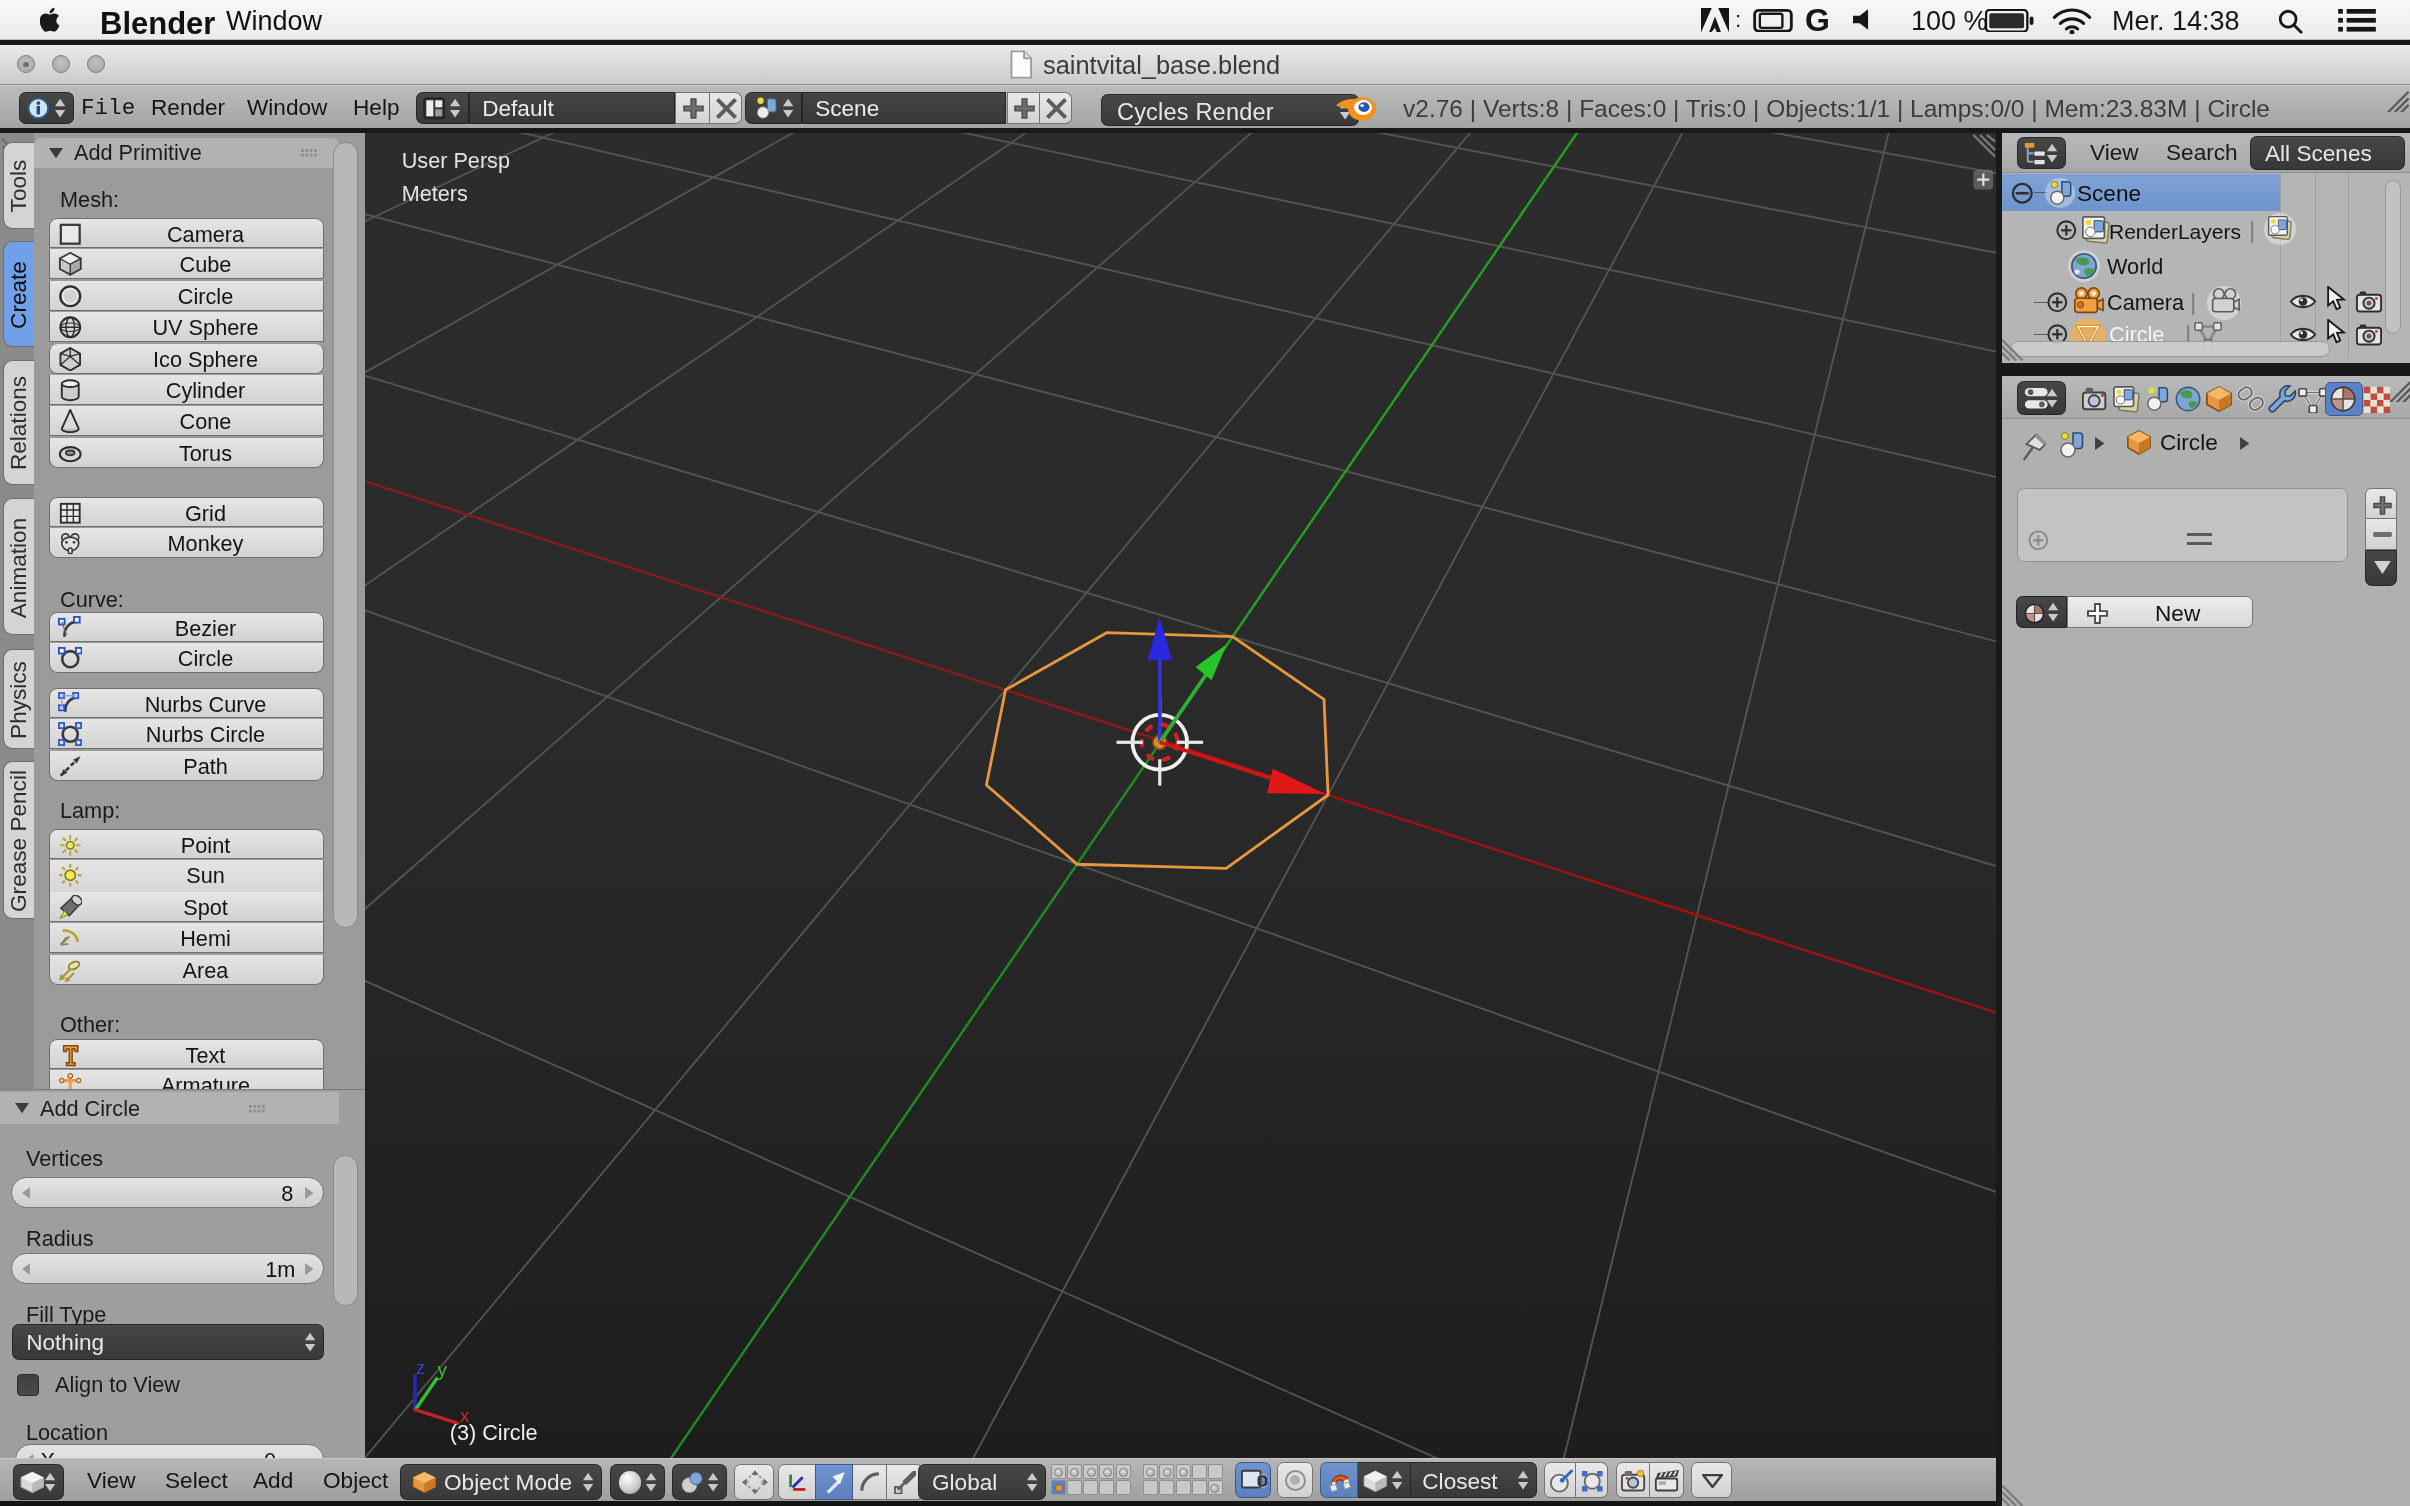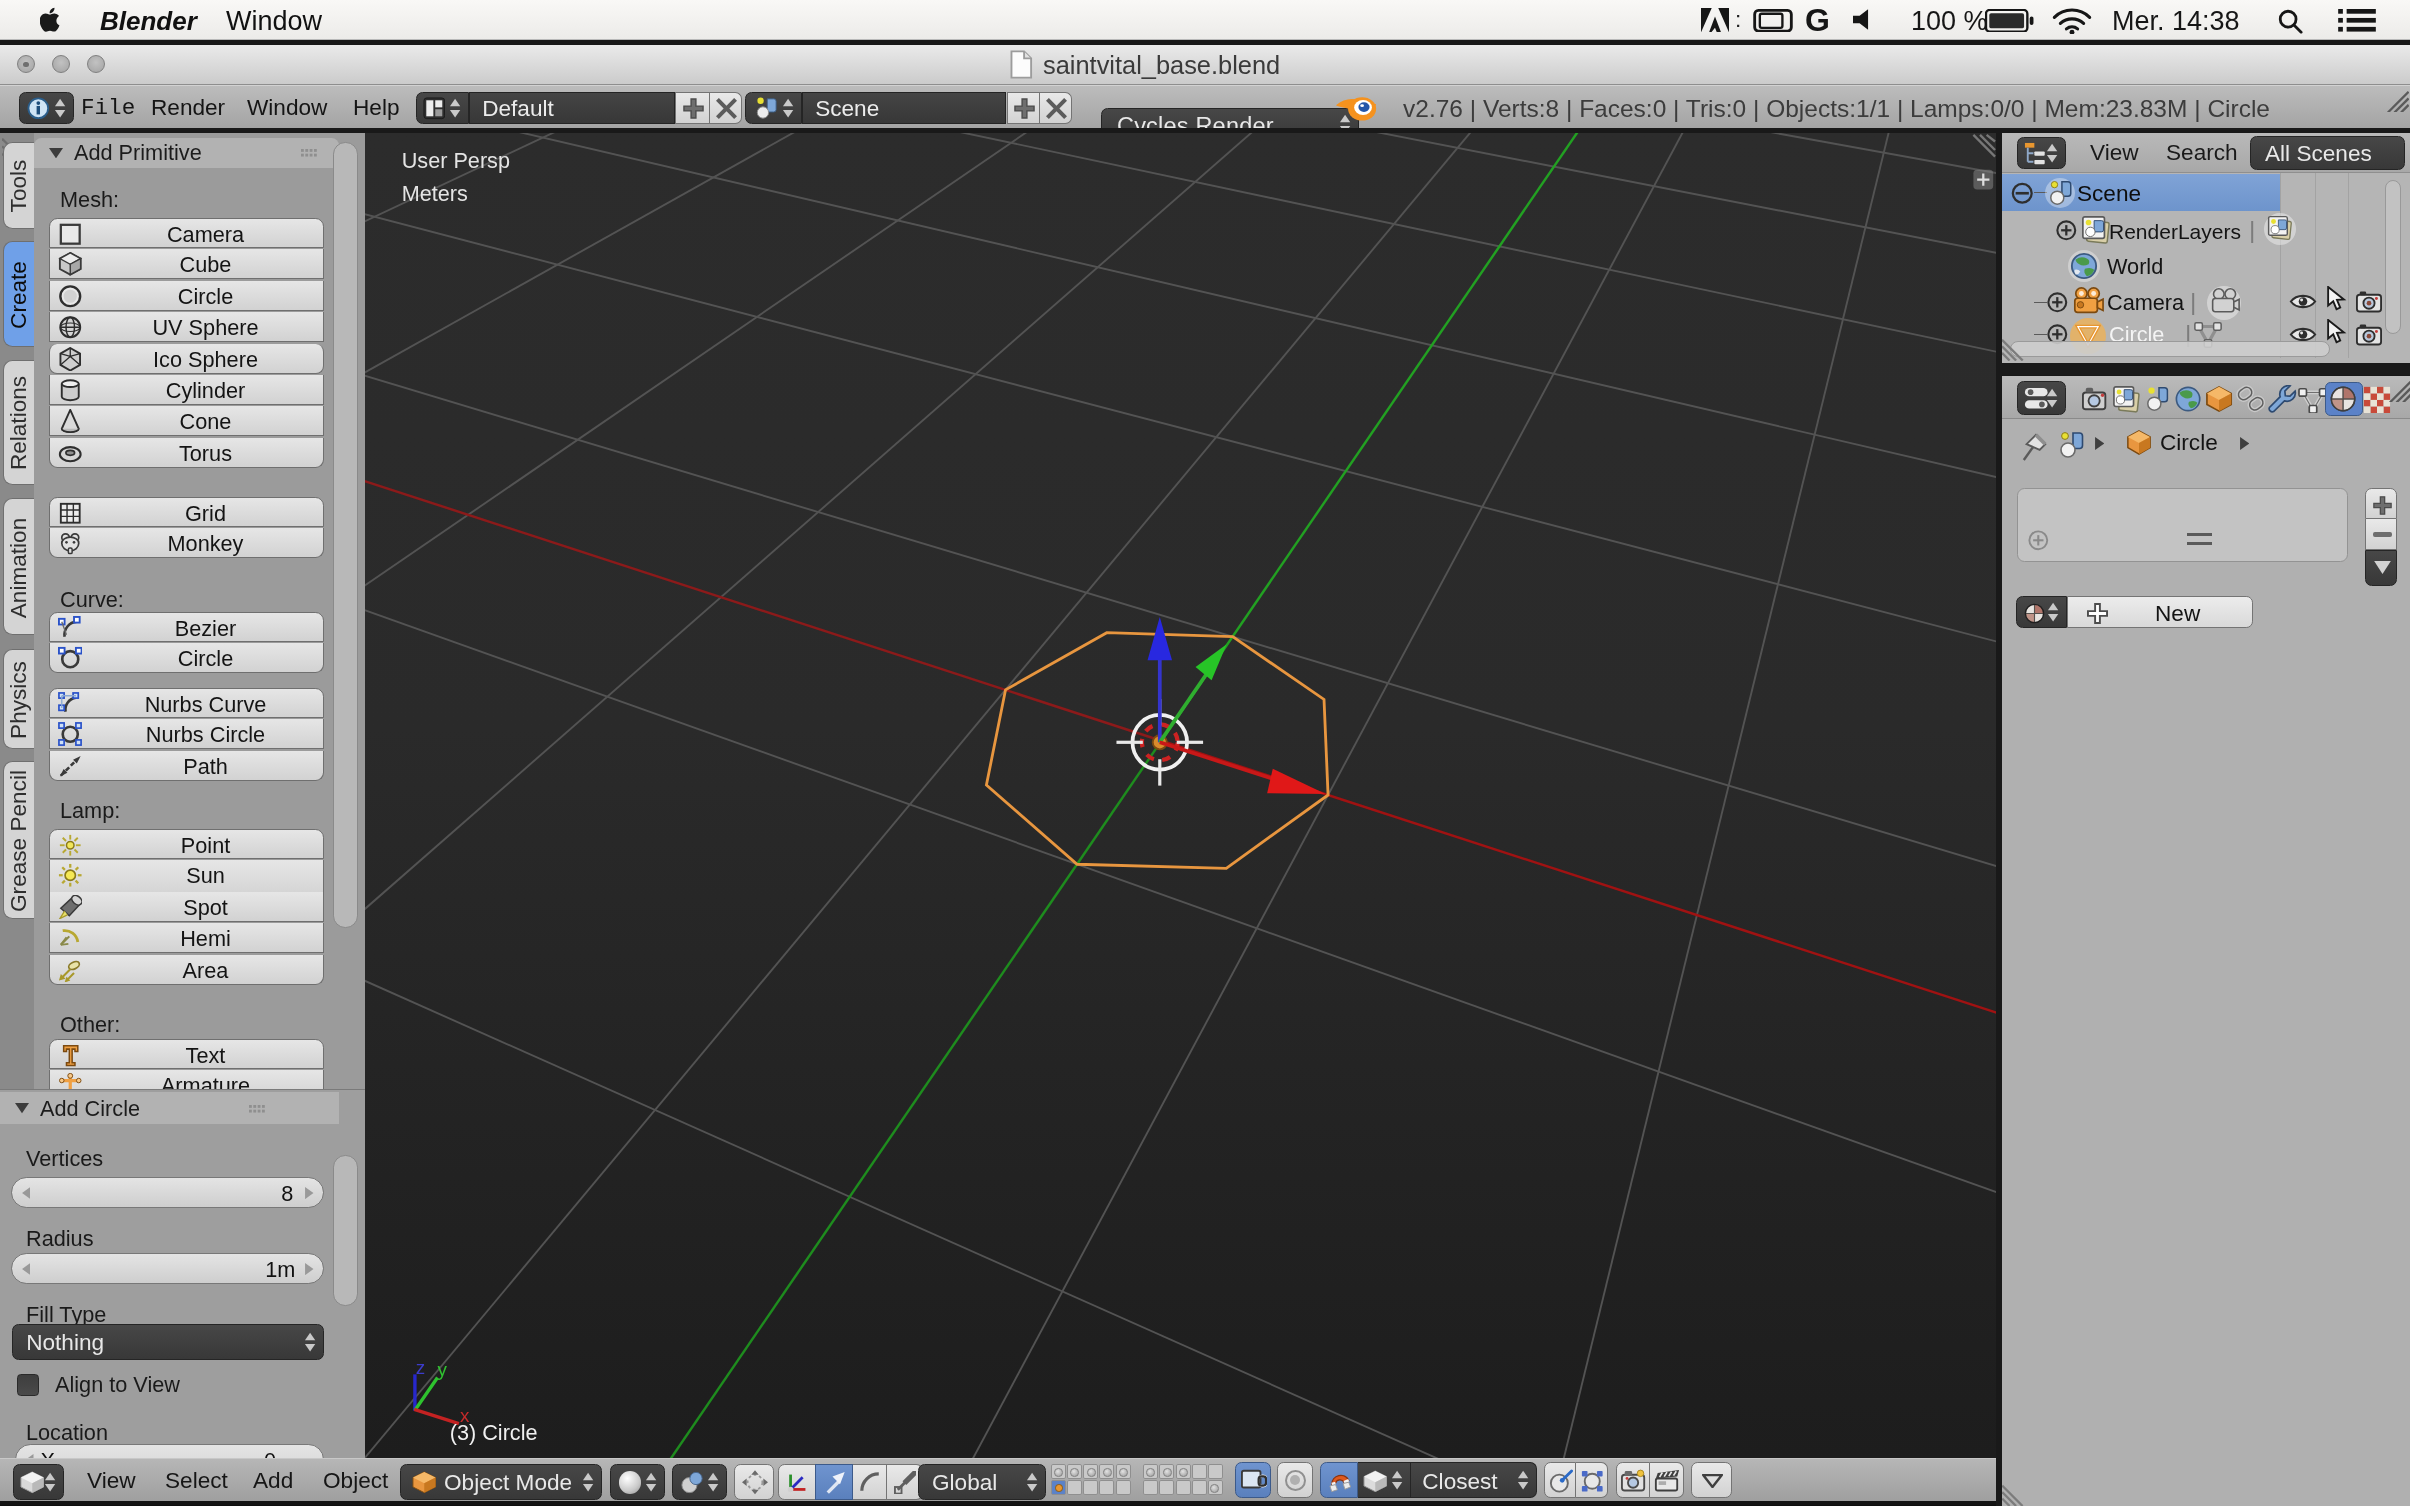--- a/index.html
+++ b/index.html
@@ -11,21 +11,21 @@
 .dlight{position:absolute;background:linear-gradient(#e9e9e9,#d2d2d2);border:0.9px solid #747474;border-radius:6.6px;}
 .updn{position:absolute;right:6.6px;top:50%;transform:translateY(-50%);width:12.2px;height:21px;}
 svg{display:block;}
 </style></head>
 <body>
 
 <div class="abs" style="left:0;top:0;width:2411px;height:40px;background:linear-gradient(#f9f8f6,#ecebe9);border-bottom:0.9px solid #b9b9b9;">
   <svg class="abs" style="left:40px;top:6.6px" width="22.6" height="26" viewBox="0 0 24 28">
     <path fill="#1a1a1a" d="M17.5 14.8c0-3.4 2.8-5 2.9-5.1-1.6-2.3-4-2.6-4.9-2.7-2.1-.2-4.1 1.2-5.1 1.2-1 0-2.7-1.2-4.4-1.2C3.8 7.1 1.7 8.3.6 10.2c-2.3 4-.6 9.9 1.6 13.1 1.1 1.6 2.4 3.4 4.1 3.3 1.6-.1 2.3-1.1 4.3-1.1 2 0 2.6 1.1 4.4 1 1.8 0 2.9-1.6 4-3.2 1.3-1.8 1.8-3.6 1.8-3.7-.1 0-3.4-1.3-3.3-4.8zM14.1 4.9c.9-1.1 1.5-2.6 1.3-4.1-1.3.1-2.9.9-3.8 2-.8 1-1.6 2.5-1.4 4 1.5.1 3-.8 3.9-1.9z"></path>
   </svg>
-  <div class="t" style="left:100px;top:5.6px;font-size:26px;font-weight:bold;color:#111;font-style:italic;">Blender</div>
+  <div class="t" style="left:100px;top:5.6px;font-size:31px;font-weight:bold;color:#111;">Blender</div>
   <div class="t" style="left:226px;top:5.6px;font-size:27px;color:#111;">Window</div>
   <svg class="abs" style="left:1701px;top:7.5px" width="28" height="24.5" viewBox="0 0 30 26">
     <path fill="#161616" d="M11.5 0 L0 26 L0 0 Z M18.5 0 L30 26 L30 0 Z M15 9 L21.5 26 L17 26 L15 21 L11 26 L8.6 26 Z"></path>
   </svg>
   <div class="t" style="left:1735px;top:6.6px;font-size:22.6px;color:#222;">:</div>
   <svg class="abs" style="left:1753px;top:8.5px" width="40" height="23.5" viewBox="0 0 42 25">
     <rect x="1.5" y="1.5" width="39" height="22" rx="4" fill="none" stroke="#161616" stroke-width="3"></rect>
     <rect x="7" y="5" width="24" height="15" rx="2" fill="none" stroke="#161616" stroke-width="2.5"></rect>
   </svg>
   <div class="t" style="left:1805px;top:1.9px;font-size:32px;font-weight:bold;color:#161616;">G</div>
@@ -137,21 +137,21 @@
     <svg class="abs" style="left:5.6px;top:5.6px" width="21" height="21" viewBox="0 0 22 22">
         <path d="M8.5 1 h5 v7.5 H21 v5 h-7.5 V21 h-5 v-7.5 H1 v-5 h7.5 Z" fill="#6e6e6e" stroke="#4c4c4c" stroke-width="1.5"></path>
       </svg>
   </div>
   <div class="dlight" style="left:1040px;top:5.6px;width:32px;height:32px;border-radius:0 6.6px 6.6px 0;border-left:none;">
     <svg class="abs" style="left:5.6px;top:5.6px" width="21" height="21" viewBox="0 0 22 22">
         <path d="M3 0 L11 8 L19 0 L22 3 L14 11 L22 19 L19 22 L11 14 L3 22 L0 19 L8 11 L0 3 Z" fill="#5c5c5c"></path>
       </svg>
   </div>
 
-  <div class="ddark" style="left:1101px;top:22px;width:258px;height:32px;">
+  <div class="ddark" style="left:1101px;top:8px;width:258px;height:32px;">
     <div class="t" style="left:15px;top:3.8px;font-size:23.5px;letter-spacing:0.2px;">Cycles Render</div>
     <svg class="updn" viewBox="0 0 13 22">
         <path d="M6.5 1 L12 9 H1 Z" fill="#c9c9c9"></path>
         <path d="M6.5 21 L1 13 H12 Z" fill="#c9c9c9"></path>
       </svg>
   </div>
   <svg class="abs" style="left:1335px;top:6.6px" width="43" height="30" viewBox="0 0 46 32">
     <path d="M1 13 C8 7 16 5 24 7 L44 12 L40 22 L20 18 C12 16 5 15 1 13 Z" fill="#f5921e"></path>
     <ellipse cx="29" cy="17" rx="15" ry="12.5" fill="#f5921e"></ellipse>
     <ellipse cx="30" cy="15.5" rx="9.5" ry="8" fill="#fff"></ellipse>

